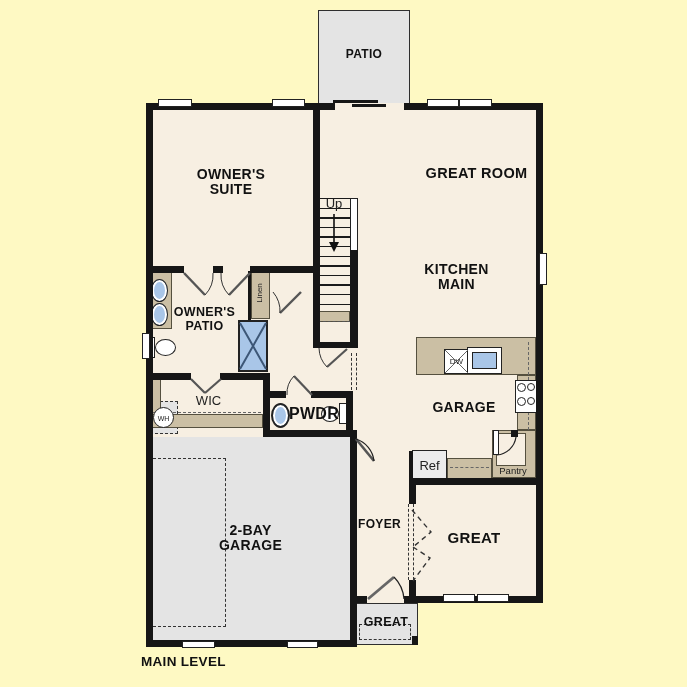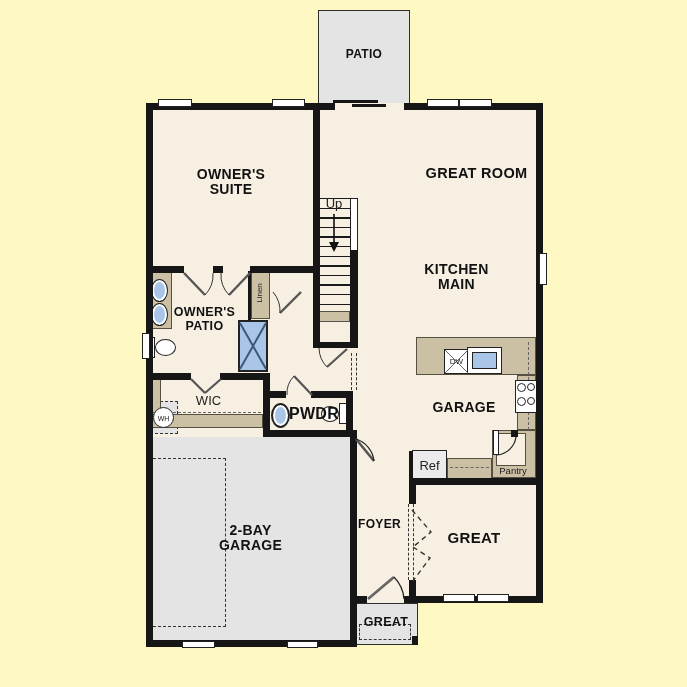--- a/index.html
+++ b/index.html
@@ -175,20 +175,21 @@
   <div class="sl" style="left:186px;top:396px;width:45px;">WIC</div>
   <div class="rl" style="left:289px;top:406px;width:36px;font-size:16px;">PWDR</div>
   <div class="rl" style="left:428px;top:400px;width:72px;">GARAGE</div>
   <div class="rl" style="left:213px;top:523px;width:75px;">
     <div>2-BAY</div>
     <div>GARAGE</div>
   </div>
   <div class="rl" style="left:352px;top:517px;width:55px;font-size:12px;">FOYER</div>
   <div class="rl" style="left:446px;top:530px;width:56px;font-size:15px;">GREAT</div>
   <div class="rl" style="left:356px;top:615px;width:60px;font-size:12.5px;">GREAT</div>
+  <div class="rl" style="left:141px;top:654px;width:140px;text-align:left;font-size:13.5px;">MAIN LEVEL</div>
 
   <div class="sl" style="left:324px;top:199px;width:20px;">Up</div>
   <div class="sl" style="left:245px;top:288px;width:30px;font-size:8px;transform:rotate(-90deg);">Linen</div>
   <div class="sl" style="left:444px;top:357px;width:25px;font-size:8px;">DW</div>
   <div class="sl" style="left:412px;top:461px;width:35px;">Ref</div>
   <div class="sl" style="left:490px;top:466px;width:46px;font-size:9.5px;">Pantry</div>
   <div class="sl" style="left:153px;top:414px;width:21px;font-size:7px;">WH</div>
 
 </div>
 

